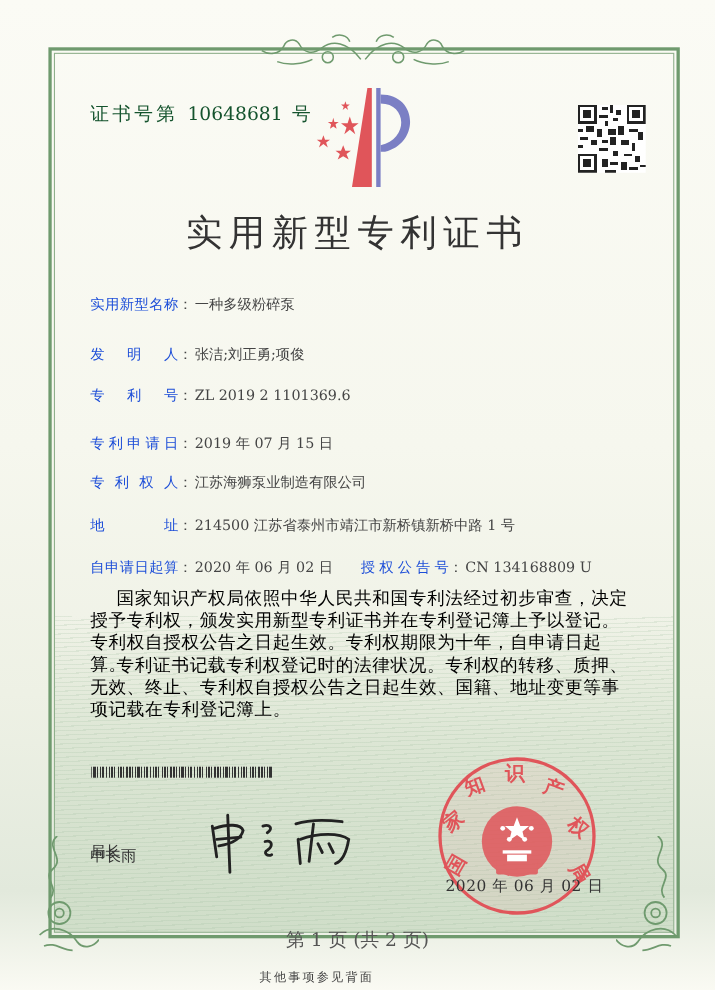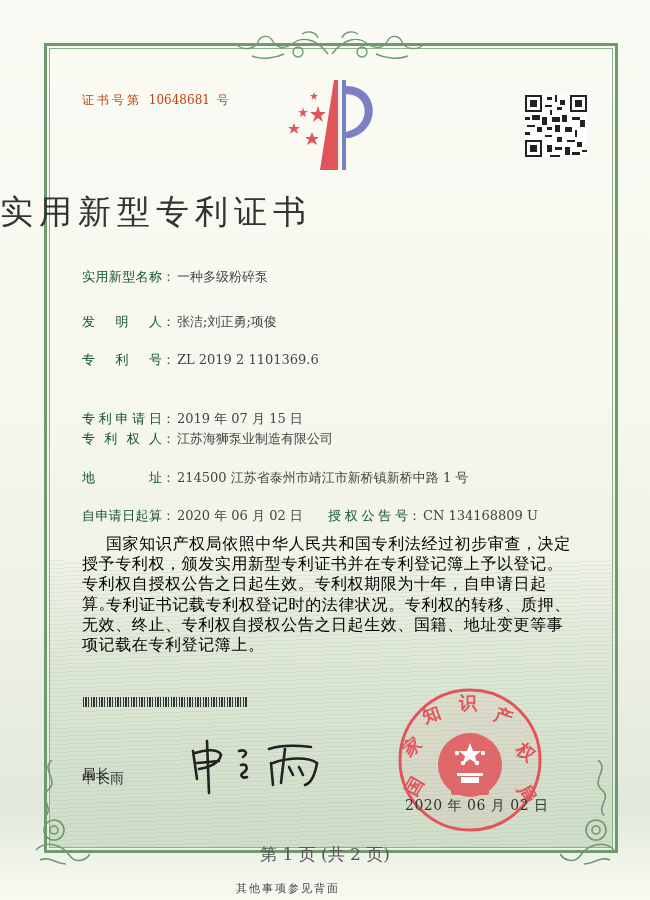--- a/index.html
+++ b/index.html
@@ -28,32 +28,32 @@
       linear-gradient(180deg, rgba(225,234,218,0) 0%, rgba(214,226,206,0.7) 40%, rgba(205,220,198,0.9) 100%);
   }
   .orn-top {
     position: absolute; left: 232px; top: 28px; width: 196px; height: 36px;
   }
   .orn-corner { position: absolute; width: 60px; height: 110px; }
   .orn-bl { left: 30px; top: 760px; }
   .orn-br { left: 560px; top: 760px; transform: scaleX(-1); }
 
   .cert-no {
-    position: absolute; left: 82px; top: 92px; font-size: 12px; letter-spacing: 3px; color: #c2410c;
+    position: absolute; left: 82px; top: 92px; font-size: 17px; letter-spacing: 3px; color: #14532d;
   }
   .logo { position: absolute; left: 280px; top: 80px; width: 100px; height: 90px; }
   .qr { position: absolute; left: 525px; top: 95px; width: 62px; height: 62px; }
 
   .title {
-    position: absolute; left: 0; width: 650px; top: 190px; text-align: left;
+    position: absolute; left: 0; width: 650px; top: 190px; text-align: center;
     font-size: 33px; letter-spacing: 6px; color: #333; font-family: "DejaVu Sans", sans-serif;
   }
 
   .field { position: absolute; left: 82px; font-size: 13px; color: #444; white-space: nowrap; }
-  .field .lbl { display: inline-block; width: 80px; text-align: justify; text-align-last: justify; color: #14532d; font-family: Liberation Serif, serif; }
+  .field .lbl { display: inline-block; width: 80px; text-align: justify; text-align-last: justify; color: #1d4ed8; font-family: Liberation Serif, serif; }
   .field .colon { margin-right: 2px; }
 
   .body-text {
     position: absolute; left: 82px; width: 492px; font-size: 16px; line-height: 20px; color: #000000;
     text-indent: 24px; letter-spacing: 0.6px;
   }
 
   .barcode {
     position: absolute; left: 83px; top: 697px; width: 165px; height: 10px;
     background: repeating-linear-gradient(90deg, #333 0 1px, transparent 1px 2px, #333 2px 4px, transparent 4px 5px, #333 5px 6px, transparent 6px 8px);
@@ -176,21 +176,21 @@
 
 <div class="field" style="top:268px">
   <span class="lbl">实用新型名称</span><span class="colon">：</span><span>一种多级粉碎泵</span>
 </div>
 <div class="field" style="top:313px">
   <span class="lbl">发明人</span><span class="colon">：</span><span>张洁;刘正勇;项俊</span>
 </div>
 <div class="field" style="top:351px">
   <span class="lbl">专利号</span><span class="colon">：</span><span>ZL 2019 2 1101369.6</span>
 </div>
-<div class="field" style="top:410px">
+<div class="field" style="top:394px">
   <span class="lbl">专利申请日</span><span class="colon">：</span><span>2019 年 07 月 15 日</span>
 </div>
 <div class="field" style="top:430px">
   <span class="lbl">专利权人</span><span class="colon">：</span><span>江苏海狮泵业制造有限公司</span>
 </div>
 <div class="field" style="top:469px">
   <span class="lbl">地址</span><span class="colon">：</span><span>214500 江苏省泰州市靖江市新桥镇新桥中路 1 号</span>
 </div>
 <div class="field" style="top:507px">
   <span class="lbl">自申请日起算</span><span class="colon">：</span><span>2020 年 06 月 02 日</span>

